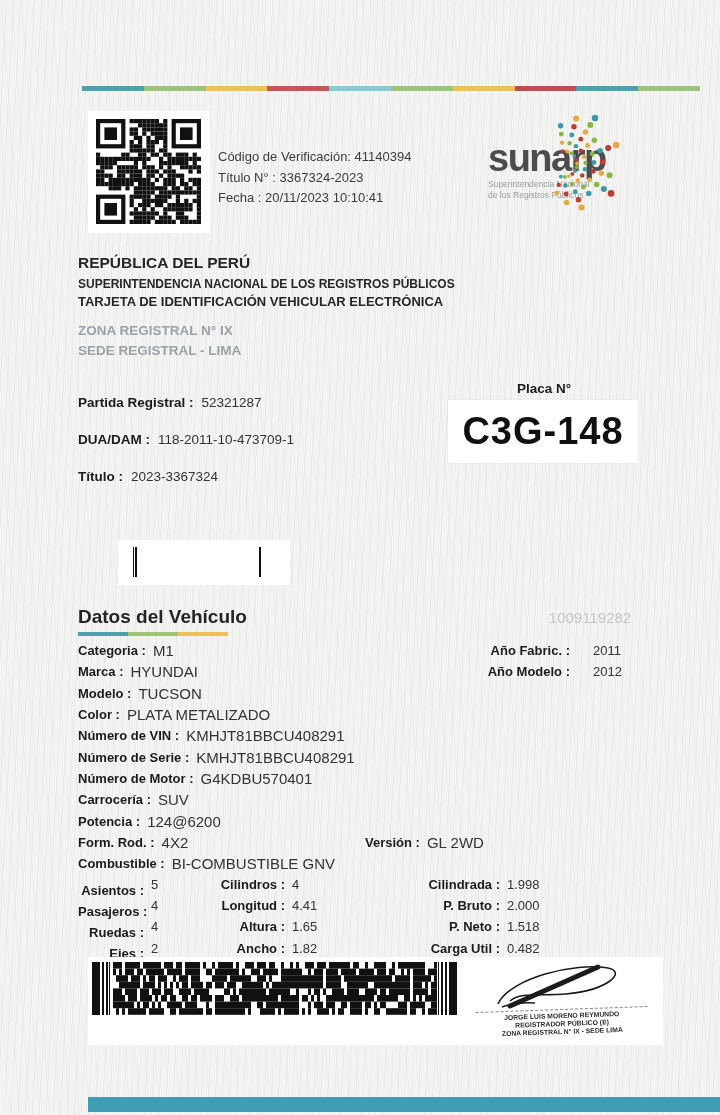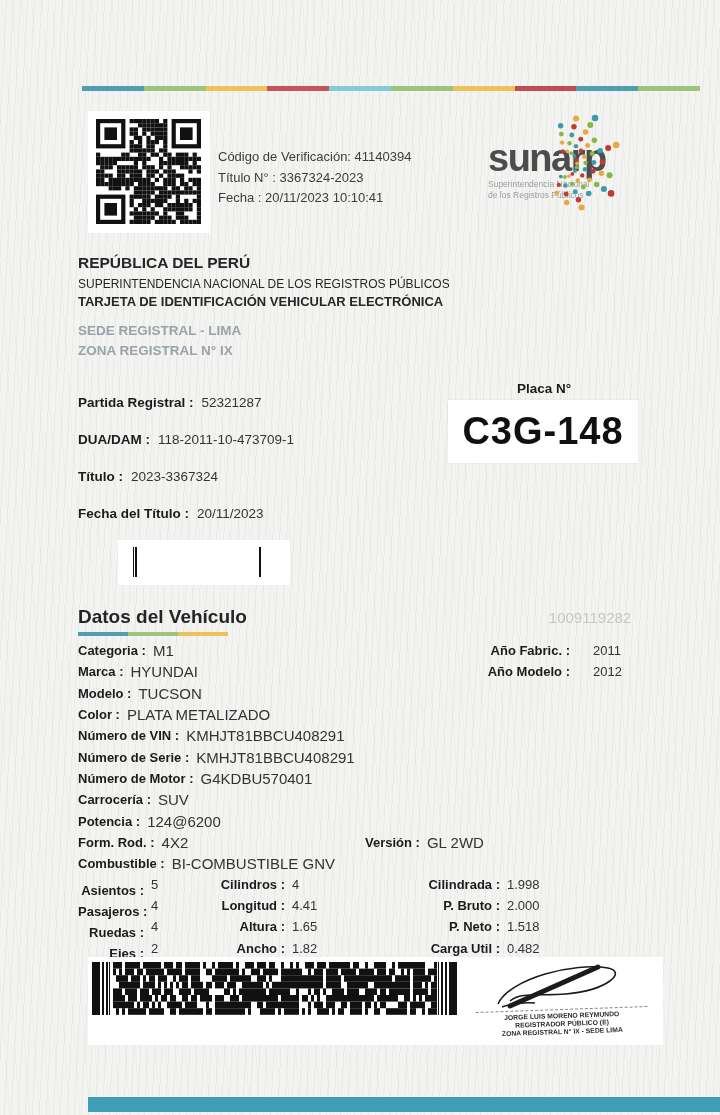--- a/index.html
+++ b/index.html
@@ -19,21 +19,21 @@
   #qr-svg{position:absolute;left:8px;top:8px;}
   .verify{left:218px;top:147px;font-size:13px;line-height:20.5px;color:#3c3c3c;}
   
   .logo{left:488px;top:140px;}
   .logo-word{font-size:38px;font-weight:bold;color:#4c4c4c;letter-spacing:-1.5px;line-height:36px;}
   .logo-tag{margin-top:3px;font-size:8.5px;color:#96a0a0;line-height:10.5px;}
   #burst-svg{left:550px;top:106px;}
   
   .title-block{left:78px;top:254px;color:#262626;}
   .t1{font-size:15.5px;font-weight:bold;margin:0 0 5px 0;}
-  .t2{font-size:12px;font-weight:normal;margin:0 0 3px 0;}
+  .t2{font-size:12px;font-weight:bold;margin:0 0 3px 0;}
   .t3{font-size:13px;font-weight:bold;margin:0 0 12px 0;}
   .t4{font-size:13.5px;font-weight:bold;color:#9aa2aa;line-height:20px;margin:0;}
   
   .reg-fields{left:78px;top:380px;}
   .frow{height:29px;display:flex;align-items:center;margin-top:8px;}
   .flabel{font-weight:bold;font-size:13.5px;color:#1b1b1b;margin-right:8px;white-space:pre;}
   .fvalue{font-size:13.5px;color:#333;white-space:pre;}
   
   .plate-label{left:450px;top:381px;width:188px;text-align:center;font-size:13.5px;font-weight:bold;color:#1b1b1b;}
   .plate-box{left:448px;top:400px;width:190px;height:63px;background:#fff;display:flex;align-items:center;justify-content:center;box-shadow:0 0 1px rgba(0,0,0,.15);}
@@ -482,40 +482,36 @@
       <circle cx="16.68562423914883" cy="96.40621593500323" r="2.74" fill="#e8a93f"></circle>
       <circle cx="10.85501535720432" cy="70.61384444158796" r="1.9" fill="#3a9ca6"></circle>
       <circle cx="8.798679244607143" cy="78.86135811493392" r="2.1799999999999997" fill="#c13b33"></circle>
       <circle cx="6.7423431320099665" cy="87.1088717882799" r="2.46" fill="#e8a93f"></circle>
     </svg>
 
   <div class="abs title-block">
     <p class="t1">REPÚBLICA DEL PERÚ</p>
     <p class="t2">SUPERINTENDENCIA NACIONAL DE LOS REGISTROS PÚBLICOS</p>
     <p class="t3">TARJETA DE IDENTIFICACIÓN VEHICULAR ELECTRÓNICA</p>
+    <p class="t4">ZONA REGISTRAL N° IX</p>
     <p class="t4">SEDE REGISTRAL - LIMA</p>
-    <p class="t4">ZONA REGISTRAL N° IX</p>
   </div>
 
   <div class="abs reg-fields">
     <div class="frow">
       <span class="flabel">Partida Registral :</span>
       <span class="fvalue">52321287</span>
     </div>
     <div class="frow">
       <span class="flabel">DUA/DAM :</span>
       <span class="fvalue">118-2011-10-473709-1</span>
     </div>
     <div class="frow">
       <span class="flabel">Título :</span>
       <span class="fvalue">2023-3367324</span>
-    </div>
-    <div class="frow">
-      <span class="flabel">Fecha del Título :</span>
-      <span class="fvalue">20/11/2023</span>
     </div>
   </div>
 
   <div class="abs plate-label">Placa N°</div>
   <div class="abs plate-box">
     <span class="plate-value">C3G-148</span>
   </div>
 
   <div class="abs bc1-panel">
     <svg id="bc1-svg" width="140" height="31">

